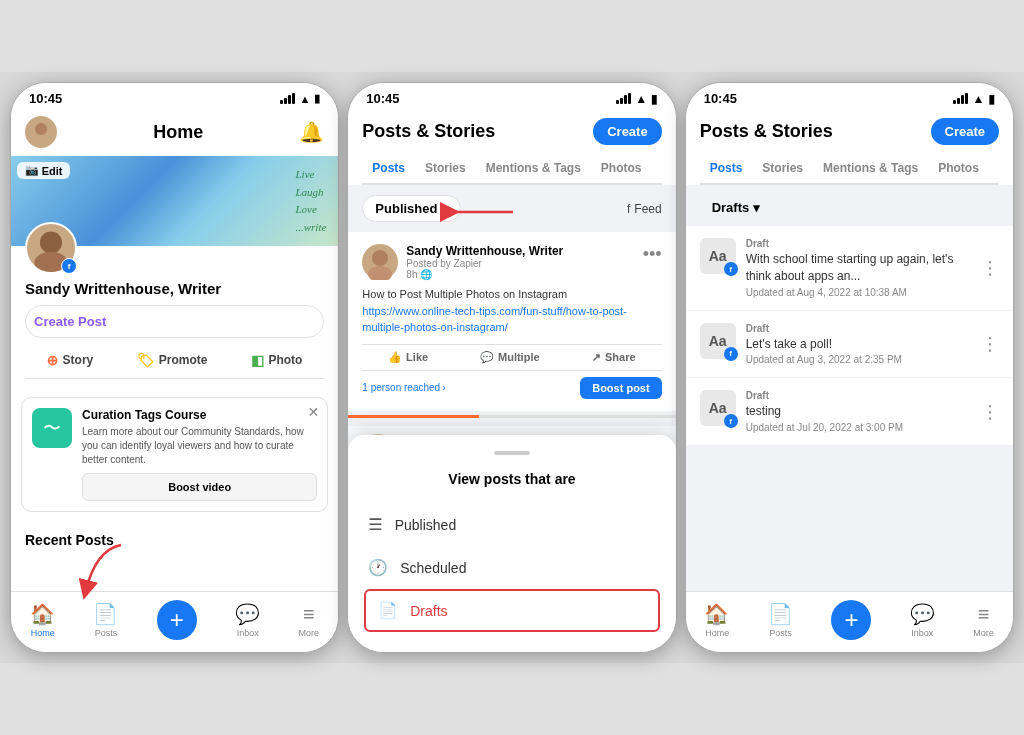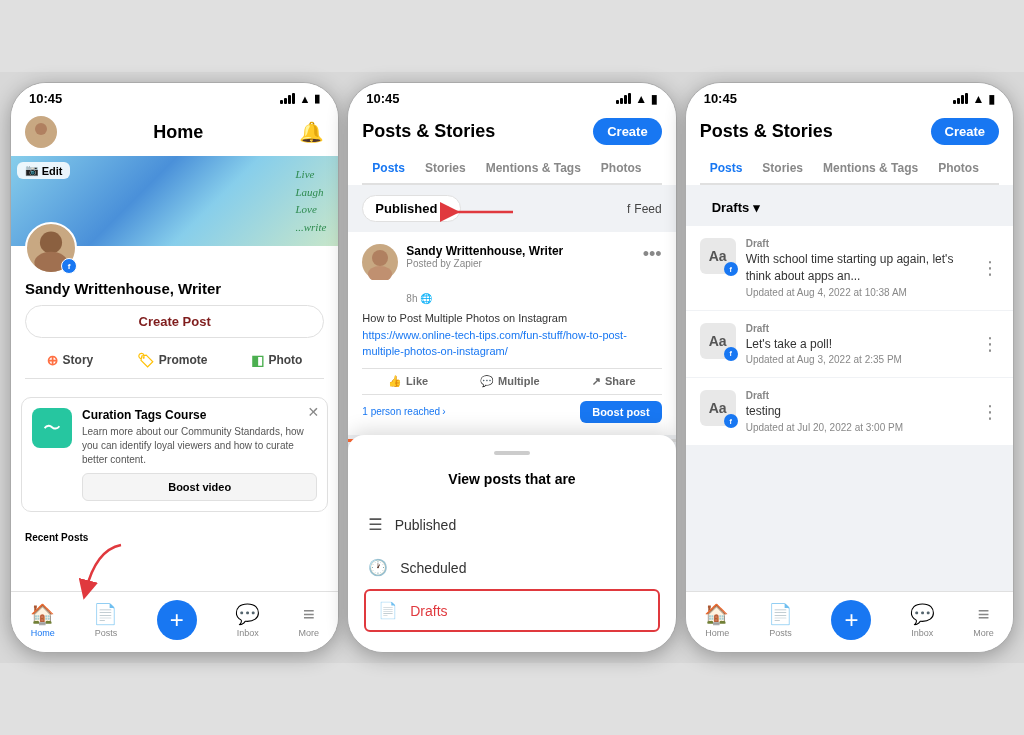--- a/index.html
+++ b/index.html
@@ -129,23 +129,23 @@
       border: 1.5px solid #fff;
     }
     .profile-name { font-size: 15px; font-weight: 700; color: #000; margin-bottom: 8px; }
     .create-post-btn {
       width: 100%;
       padding: 8px;
       background: #fff;
       border: 1.5px solid #e0e0e0;
       border-radius: 20px;
       font-size: 13px;
-      color: #7f1d1d;
+      color: #8b5cf6;
       font-weight: 600;
-      text-align: center;
+      text-align: left;
       margin-bottom: 10px;
     }
     .action-row {
       display: flex;
       justify-content: space-around;
       padding: 4px 0 10px;
       border-bottom: 1px solid #e0e0e0;
     }
     .action-item {
       display: flex; align-items: center; gap: 4px;
@@ -185,21 +185,21 @@
       text-align: center;
       background: #f5f5f5;
     }
     .close-btn {
       position: absolute;
       top: 6px; right: 8px;
       font-size: 14px; color: #888;
     }
     .recent-posts {
       padding: 10px 14px 4px;
-      font-size: 10px;
+      font-size: 14px;
       font-weight: 700;
     }
     
     .bottom-nav {
       display: flex;
       justify-content: space-around;
       align-items: center;
       padding: 8px 0 12px;
       border-top: 1px solid #e0e0e0;
       background: #fff;
@@ -287,21 +287,21 @@
       width: 36px; height: 36px;
       border-radius: 50%;
       background: #c8a882;
       display: flex; align-items: center; justify-content: center;
       font-size: 14px; color: #fff; font-weight: 700;
       flex-shrink: 0;
     }
     .post-meta { margin-left: 8px; flex: 1; }
     .post-author { font-size: 12px; font-weight: 700; }
     .post-by { font-size: 10px; color: #888; }
-    .post-time { font-size: 10px; color: #888; display: flex; align-items: center; gap: 3px; margin-top: 24px; }
+    .post-time { font-size: 10px; color: #888; display: flex; align-items: center; gap: 3px; }
     .post-more { font-size: 18px; color: #888; }
     .post-content {
       font-size: 11px;
       color: #333;
       line-height: 1.5;
       margin-bottom: 8px;
     }
     .post-link { color: #1877f2; }
     .post-actions {
       display: flex; justify-content: space-around;

